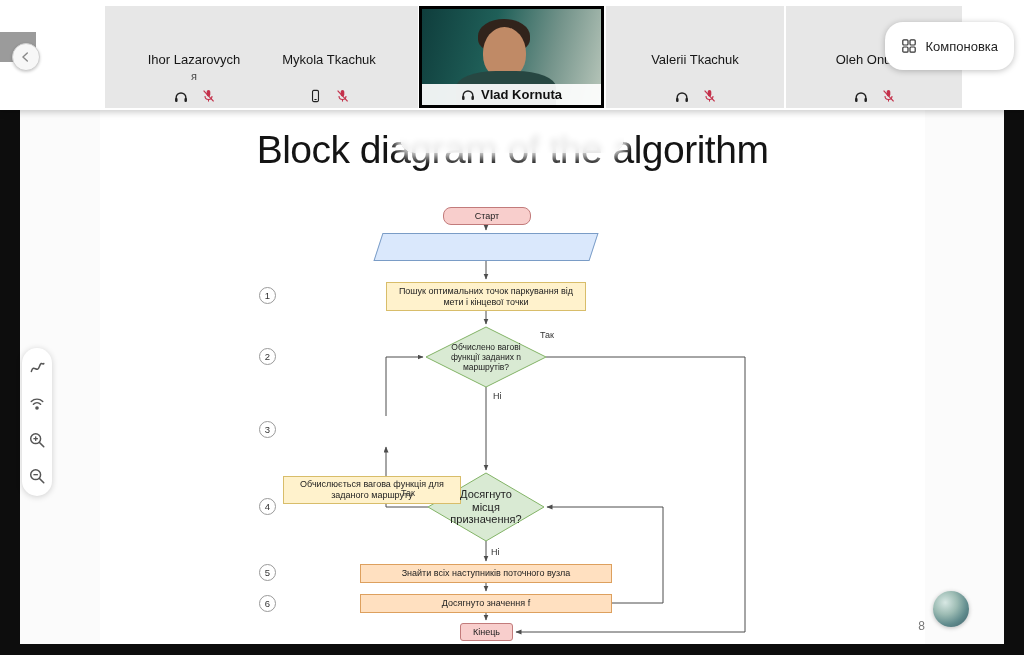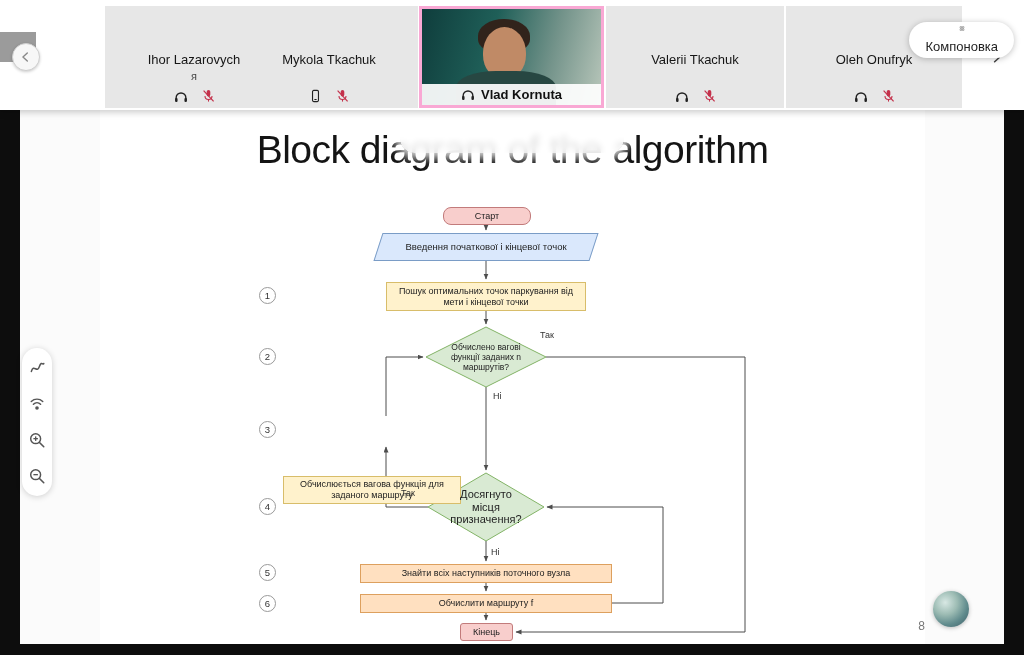--- a/index.html
+++ b/index.html
@@ -49,35 +49,35 @@
   .edge-bottom { position:absolute; left:0; right:0; bottom:0; height:11px; background:#0d0d0d; z-index:6; }
 
   
   .top-strip { position:absolute; left:0; top:0; width:1024px; height:110px; background:#ffffff;
                box-shadow:0 2px 7px rgba(0,0,0,0.22); z-index:10; }
   .cropped-tile { position:absolute; left:0; top:32px; width:36px; height:30px; background:#9b9b9b; }
   .tile { position:absolute; top:6px; height:102px; background:#e7e7e7; cursor:pointer; }
   .tile-name { position:absolute; left:0; right:0; top:46px; text-align:center; font-size:13px; color:#161616; }
   .tile-sub { position:absolute; left:0; right:0; top:64px; text-align:center; font-size:11px; color:#444; }
   .tile-icons { position:absolute; left:0; right:0; bottom:5px; display:flex; justify-content:center; gap:14px; align-items:center; }
-  .video-tile { left:419px; width:185px; background:#123f3e; border:3px solid #f9a8d4; overflow:hidden; }
+  .video-tile { left:419px; width:185px; background:#123f3e; border:3px solid #000000; overflow:hidden; }
   .vbg { position:absolute; inset:0; background:linear-gradient(104deg,#0f3d3c 0%,#1f5f58 38%,#73938a 70%,#b9c7bb 100%); }
   .hair { position:absolute; left:56px; top:10px; width:52px; height:34px; border-radius:50% 50% 40% 40%; background:#31231b; }
   .face { position:absolute; left:61px; top:18px; width:43px; height:52px; border-radius:50% 50% 46% 46%; background:#c08a66; }
   .vbody { position:absolute; left:34px; top:62px; width:100px; height:40px; border-radius:40% 40% 0 0; background:#274742; }
   .video-name-bar { position:absolute; left:0; right:0; bottom:0; height:21px; background:rgba(255,255,255,0.92);
                     display:flex; align-items:center; justify-content:center; gap:6px; }
   .vname { font-size:13px; font-weight:600; color:#111; }
   .nav-btn { position:absolute; top:43px; width:28px; height:28px; border-radius:50%; border:none; background:transparent;
              display:flex; align-items:center; justify-content:center; cursor:pointer; }
   .nav-back { left:12px; background:#f7f7f7; border:1px solid #cfcfcf; box-shadow:0 1px 3px rgba(0,0,0,0.2); }
   .nav-next { left:982px; }
-  .layout-pill { position:absolute; right:10px; top:22px; height:36px; padding:4px 16px; border-radius:18px; border:none;
+  .layout-pill { position:absolute; right:10px; top:22px; height:48px; padding:4px 16px; border-radius:18px; border:none;
                  background:#ffffff; box-shadow:0 1px 6px rgba(0,0,0,0.25); display:flex; align-items:center; gap:8px;
-                 font-size:13px; color:#1f1f1f; cursor:pointer; font-family:inherit;flex-direction:column; }
+                 font-size:13px; color:#1f1f1f; cursor:pointer; font-family:inherit; }
 
   
   .anno-toolbar { position:absolute; left:22px; top:348px; width:30px; padding:10px 0; border-radius:16px;
                   background:#ffffff; box-shadow:0 1px 6px rgba(0,0,0,0.18); display:flex; flex-direction:column;
                   align-items:center; gap:16px; z-index:15; }
   .tool-btn { width:20px; height:20px; border:none; background:transparent; display:flex; align-items:center;
               justify-content:center; cursor:pointer; padding:0; }
 </style>
 </head>
 <body>
@@ -110,27 +110,26 @@
         <polyline points="612,603 663,603 663,507 547,507" marker-end="url(#arr)"></polyline>
       </g>
       <g stroke-width="1">
         <polygon points="486,327 546,357 486,387 426,357" fill="#d9ead3" stroke="#82b366"></polygon>
         <polygon points="486,473 544,507 486,541 428,507" fill="#d9ead3" stroke="#82b366"></polygon>
       </g>
     </svg>
 
     <div class="node n-start">Старт</div>
     <div class="n-io-bg"></div>
-    <div class="node n-io-text">Введення початкової і кінцевої точок</div>
     <div class="node n-step1">Пошук оптимальних точок паркування від мети і кінцевої точки</div>
     <div class="node n-d1-text">Обчислено вагові функції заданих n маршрутів?</div>
     <div class="node n-step3">Обчислюється вагова функція для заданого маршруту</div>
     <div class="node n-d2-text">Досягнуто місця призначення?</div>
     <div class="node n-step5">Знайти всіх наступників поточного вузла</div>
-    <div class="node n-step6">Обчислити маршруту f</div>
+    <div class="node n-step6">Досягнуто значення f</div>
     <div class="node n-end">Кінець</div>
 
     <div class="edge-label lbl-yes1">Так</div>
     <div class="edge-label lbl-no1">Ні</div>
     <div class="edge-label lbl-yes2">Так</div>
     <div class="edge-label lbl-no2">Ні</div>
 
     <div class="num" style="left:259px;top:287px;">1</div>
     <div class="num" style="left:259px;top:348px;">2</div>
     <div class="num" style="left:259px;top:421px;">3</div>

